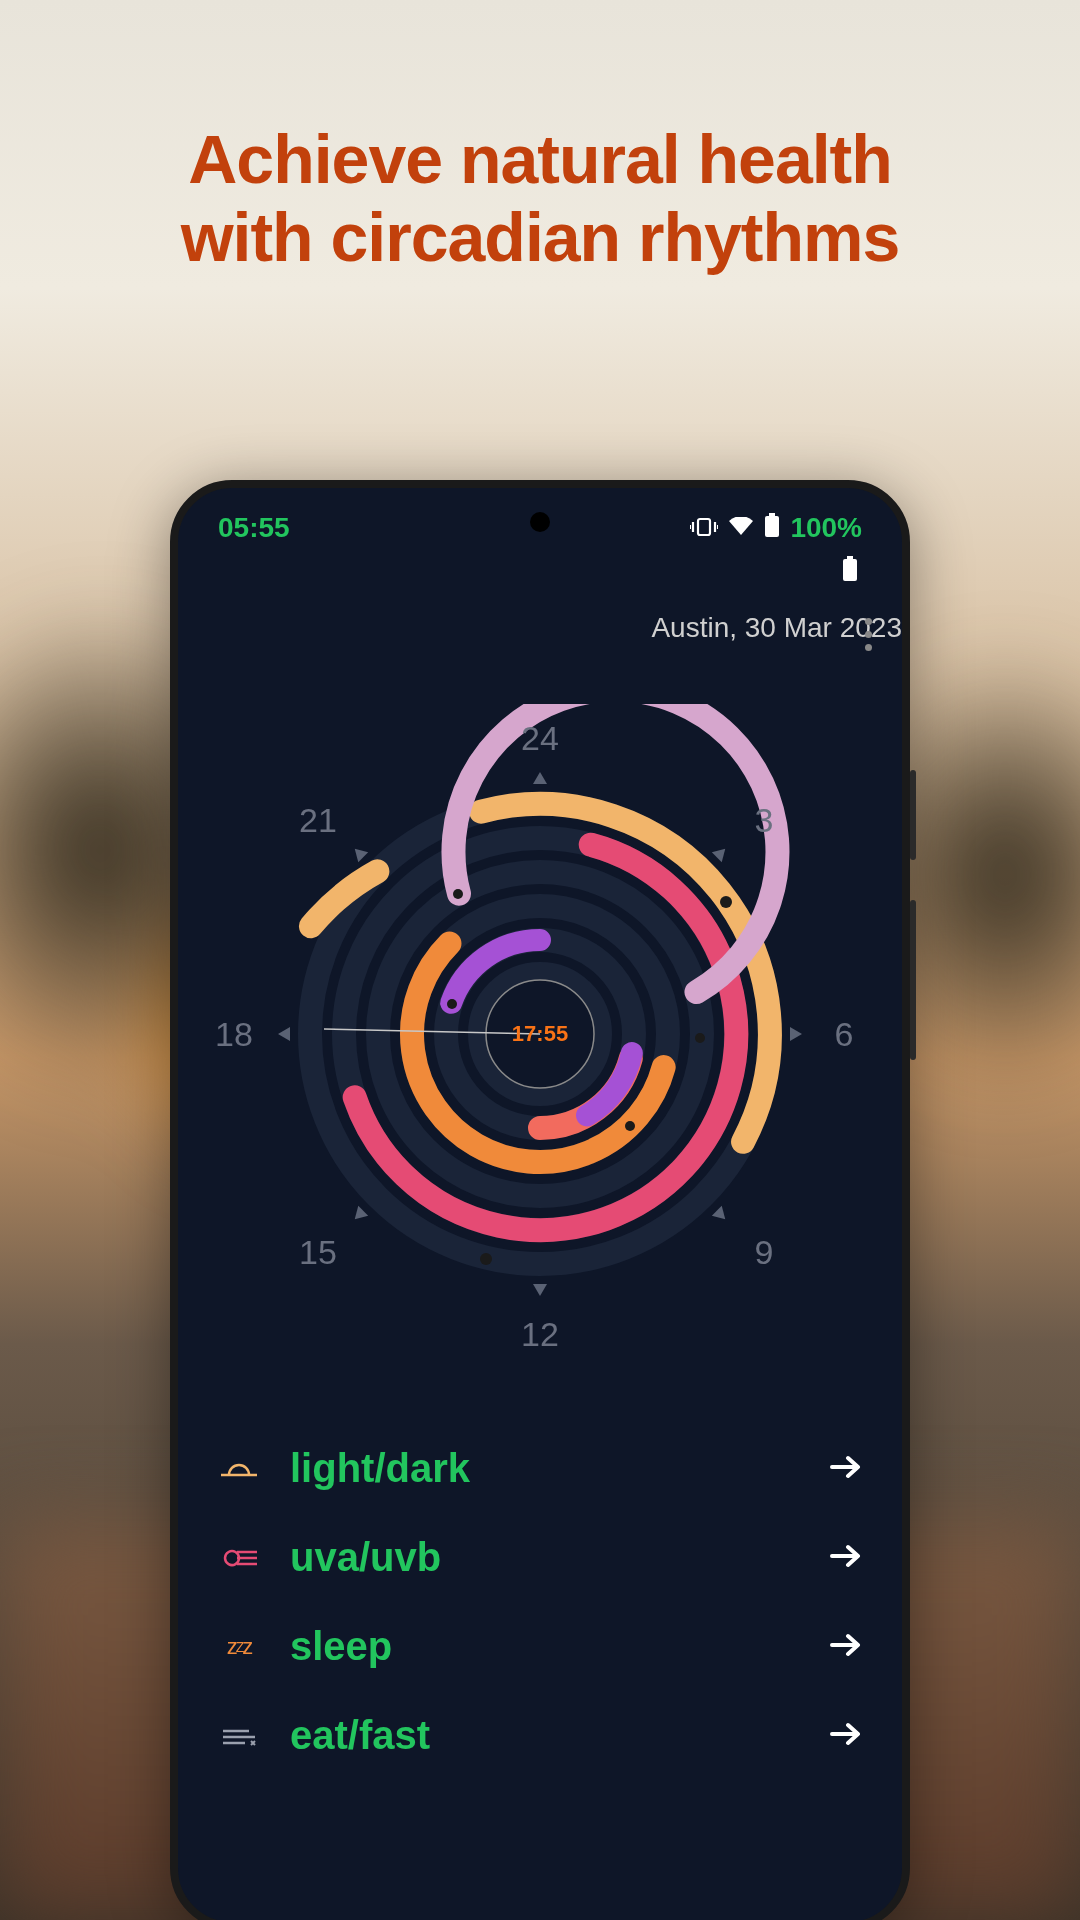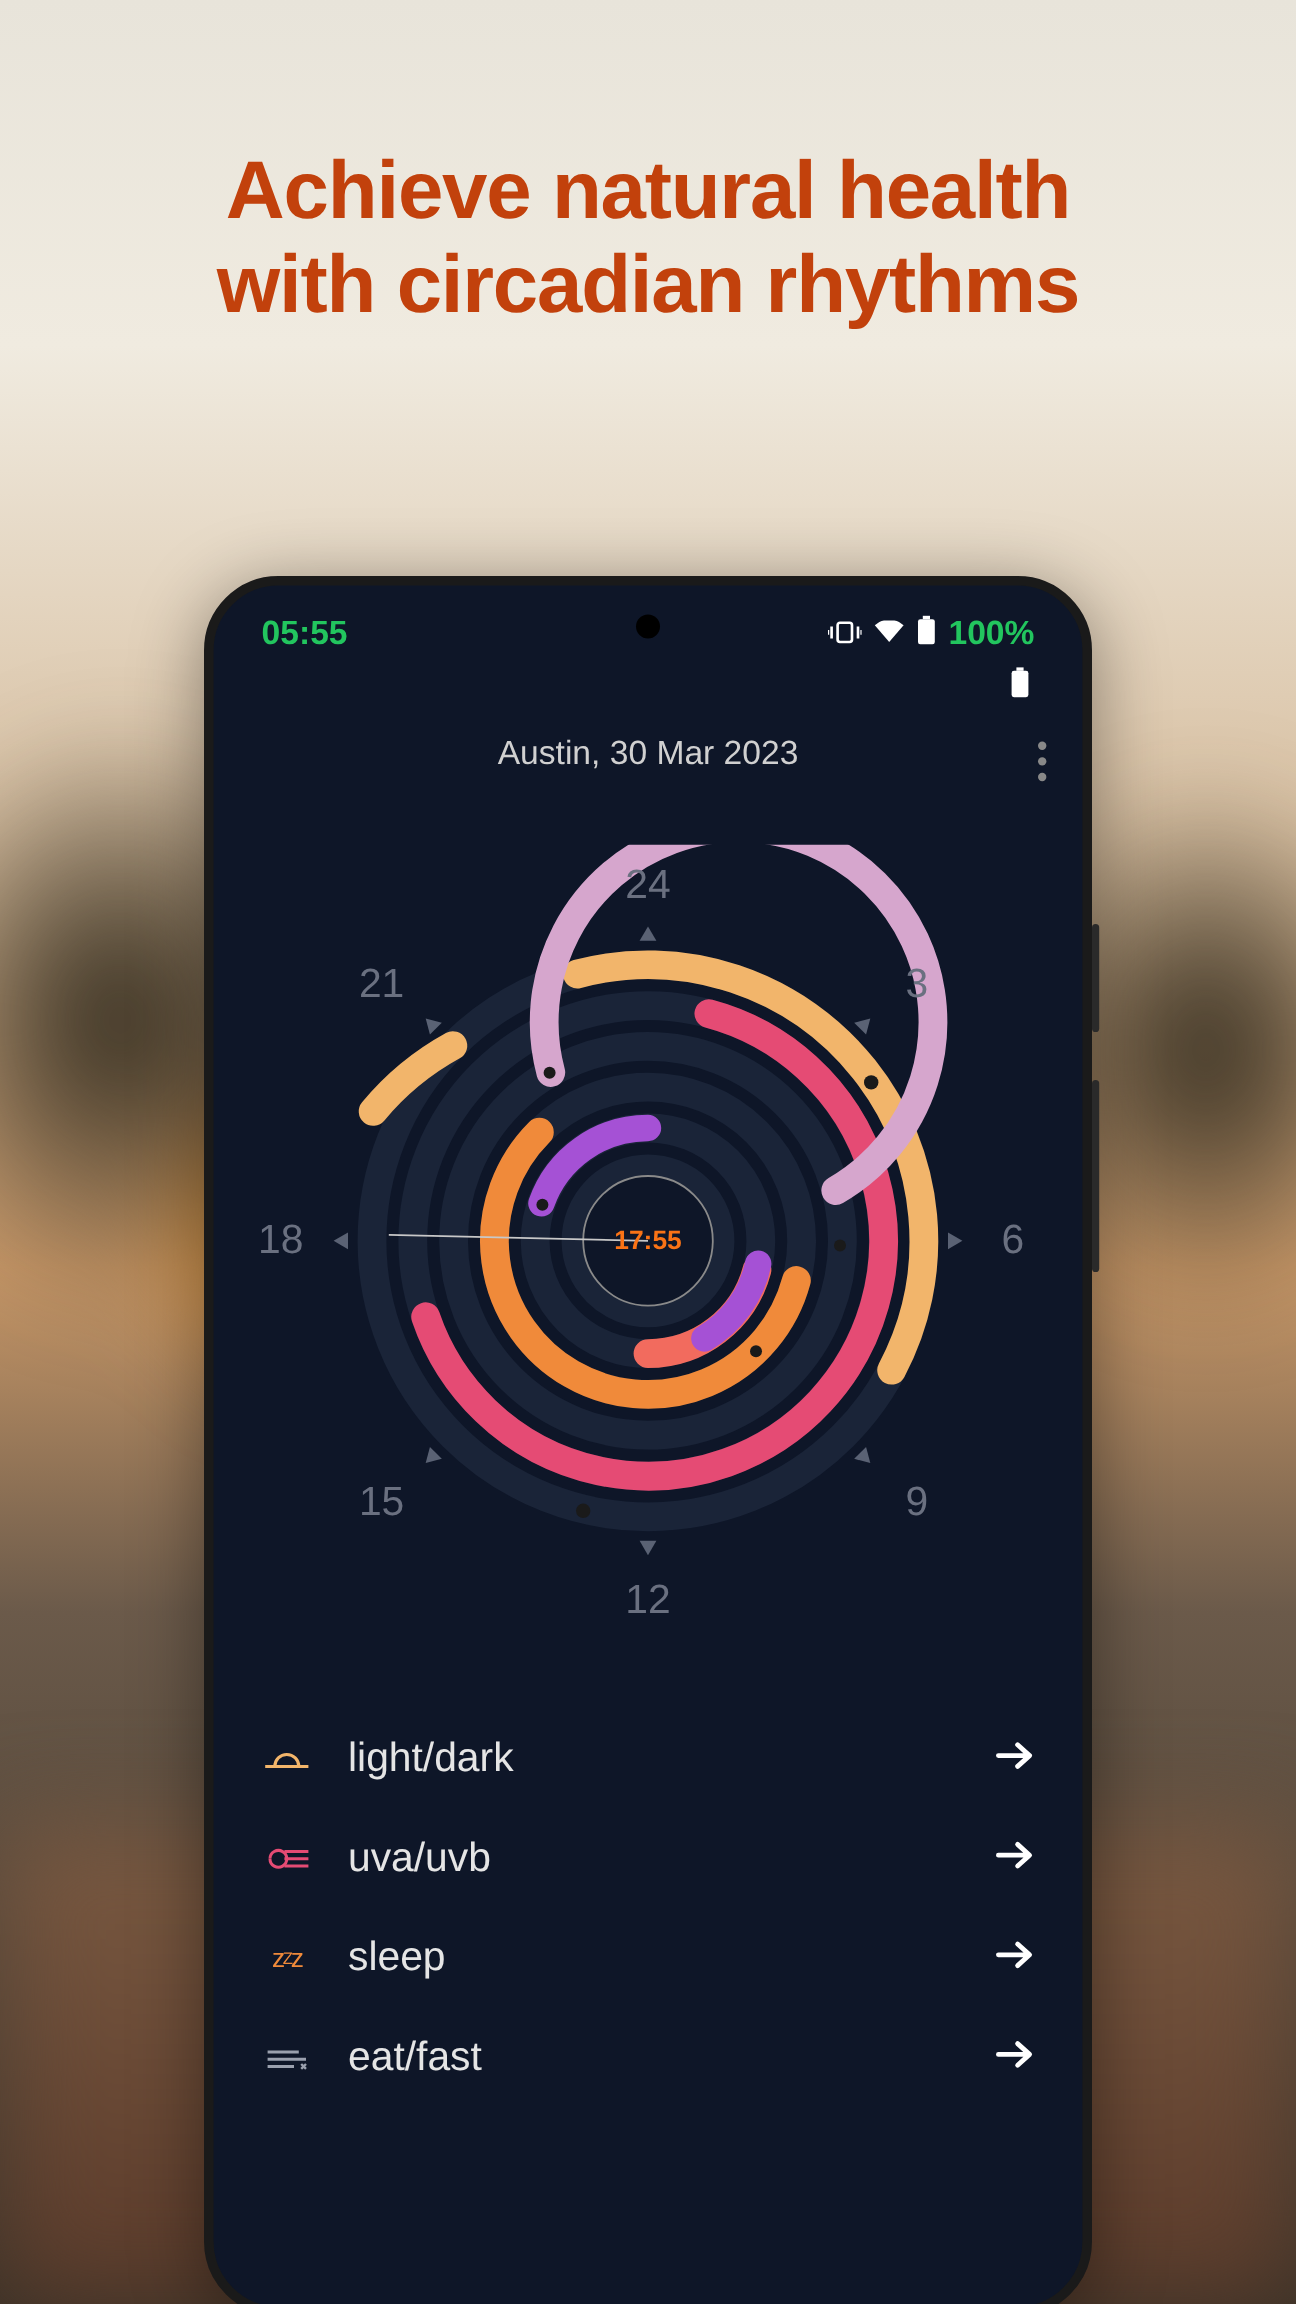--- a/index.html
+++ b/index.html
@@ -108,21 +108,21 @@
       font-weight: 600;
     }
     .status-right {
       display: flex;
       align-items: center;
       gap: 10px;
     }
     .page-title {
       color: #d0d0d0;
       font-size: 28px;
-      text-align: center;
+      text-align: right;
       margin-top: 30px;
       font-weight: 400;
     }
     .kebab-dots {
       position: absolute;
       right: 30px;
       top: 130px;
       display: flex;
       flex-direction: column;
       gap: 6px;
@@ -170,23 +170,23 @@
       gap: 30px;
     }
     .list-icon {
       width: 42px;
       display: flex;
       justify-content: center;
       align-items: center;
     }
     .list-label {
       flex: 1;
-      color: #e5e5e5;
-      font-size: 34px;
-      font-weight: 400;
+      color: #22c55e;
+      font-size: 40px;
+      font-weight: 700;
     }
     .list-arrow {
       color: #ffffff;
     }
   </style>
 </head>
 <body>
 
 <div class="bg-blur">
   <div class="bg-sun"></div>

